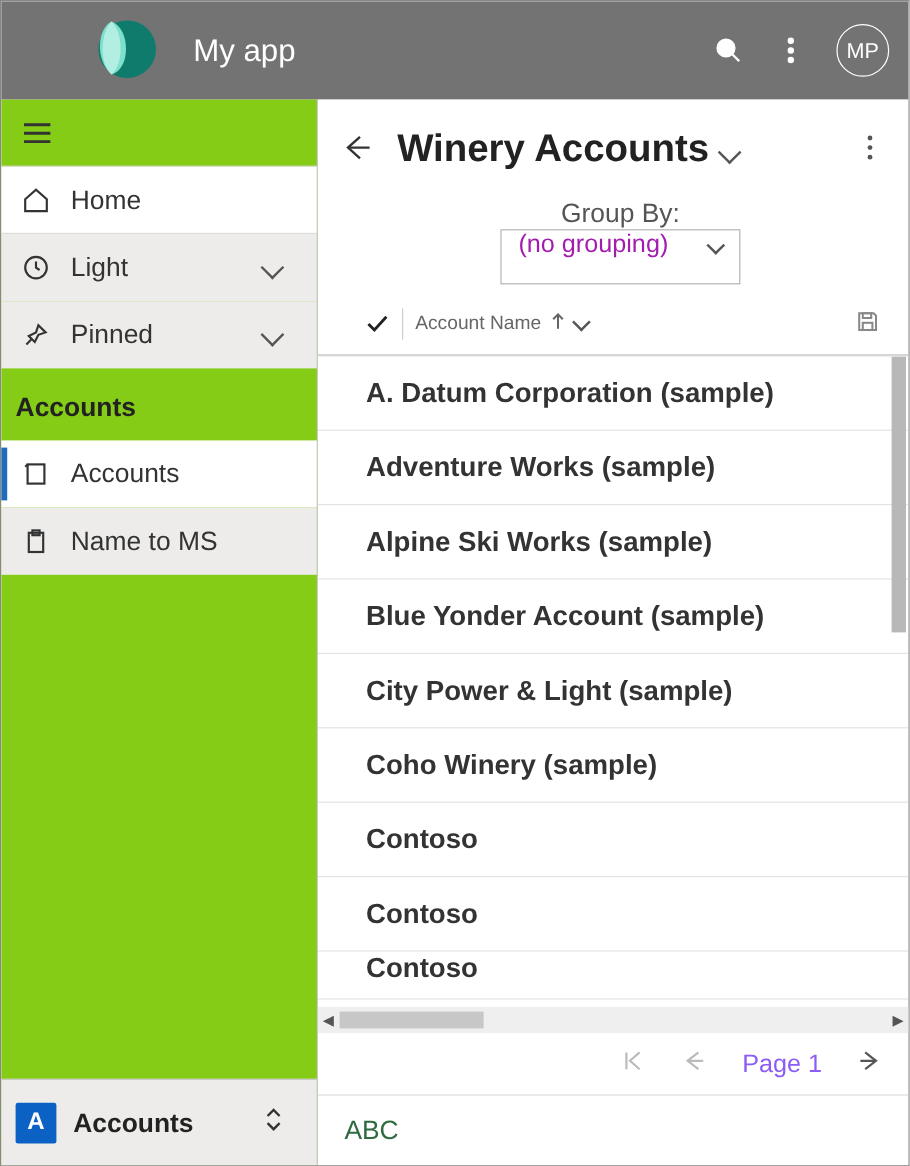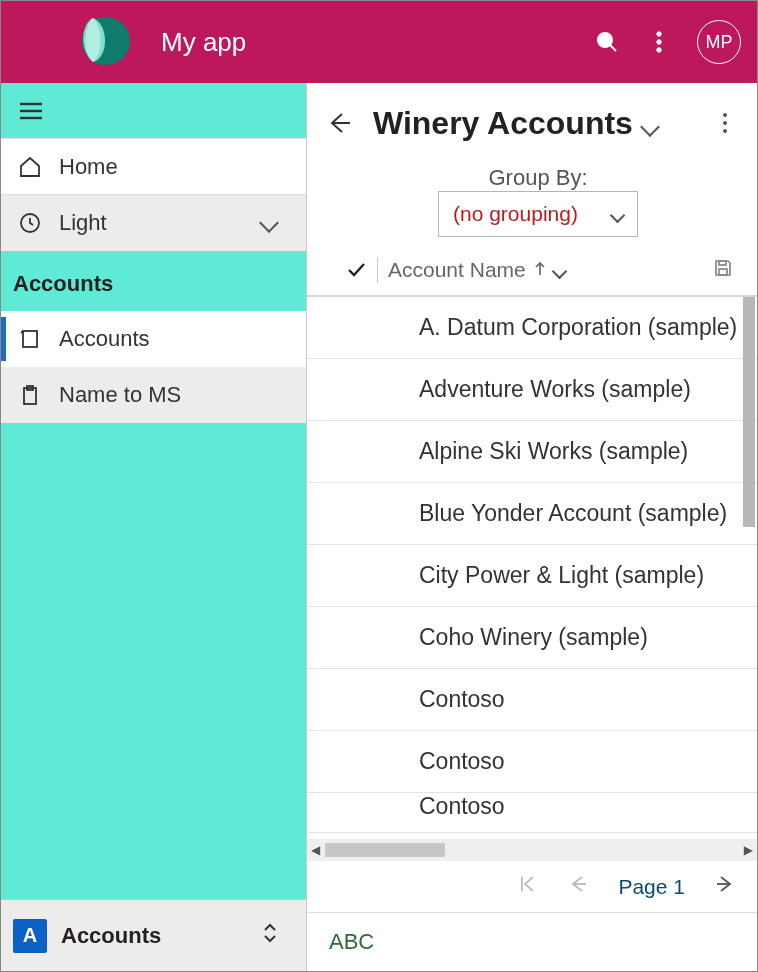--- a/index.html
+++ b/index.html
@@ -1,21 +1,21 @@
 <!DOCTYPE html>
 <html><head>
 <meta charset="utf-8">
 <style>
   * { box-sizing: border-box; margin: 0; padding: 0; }
   html, body { width: 758px; height: 972px; font-family: 'Segoe UI', Tahoma, sans-serif; overflow: hidden; background: #fff; }
   body { border: 1px solid #888; display: flex; flex-direction: column; }
 
   
   .appbar {
-    background: #be185d;
+    background: #737373;
     height: 82px;
     display: flex;
     align-items: center;
     padding: 0 16px;
     color: #fff;
     flex-shrink: 0;
   }
   .appbar .logo {
     width: 56px; height: 56px;
     margin-left: 58px;
@@ -39,22 +39,22 @@
     display: flex; align-items: center; justify-content: center;
     font-size: 18px; font-weight: 400;
     margin-left: 12px;
   }
 
   
   .body-row { flex: 1; display: flex; min-height: 0; }
 
   
   .sidebar {
-    width: 306px;
-    background: #5eead4;
+    width: 264px;
+    background: #84cc16;
     border-right: 1px solid #c8c8c8;
     display: flex; flex-direction: column;
   }
   .hamburger {
     height: 56px;
     display: flex; align-items: center;
     padding-left: 16px;
     border-bottom: 1px solid #ddd;
     cursor: pointer;
   }
@@ -118,65 +118,66 @@
   .view-header .more { margin-left: auto; width: 32px; display:flex; justify-content:center; cursor:pointer; }
 
   .groupby-row {
     display: flex; align-items: center; 
     padding: 2px 16px 16px 28px;
     font-size: 22px; color: #555; flex-direction: column;
   }
   .groupby-select {
     border: 1px solid #b5b5b5;
     height: 46px; min-width: 200px;
-    display: flex; align-items: center; justify-content: space-between;
+    display: flex; align-items: flex-start; justify-content: space-between;
     padding: 0 14px;
-    font-size: 21px; color: #b91c1c;
+    font-size: 21px; color: #a21caf;
     cursor: pointer;
   }
 
   .col-header {
     display: flex; align-items: center; gap: 10px;
     padding: 4px 16px 12px 38px;
-    font-size: 21px; color: #666;
+    font-size: 16px; color: #666;
     border-bottom: 2px solid #d7d7d7;
     position: relative;
   }
   .col-header .check { width: 22px; display:flex; justify-content:center;}
   .col-header .divider { width:1px; height:26px; background:#ccc;}
   .col-header .save-icon { position:absolute; right:24px; color:#888;}
 
   .rows { flex:1; overflow:hidden; position:relative; }
   .row-item {
     height: 62px;
-    padding-left: 112px;
+    padding-left: 40px;
     display: flex; align-items: center;
     font-size: 23px; color: #333;
     border-bottom: 1px solid #e3e3e3;
     cursor: pointer;
+    font-weight: bold;
   }
   .row-item.clip { height: 40px; align-items:flex-start; overflow:hidden;}
   .vscroll {
     position:absolute; right:2px; top:0; width:12px; height:230px;
     background:#b8b8b8;
   }
 
   .hscroll-bar {
     height: 22px; background: #efefef; display:flex; align-items:center;
     position:relative;
   }
   .hscroll-bar .track { position:absolute; left:18px; width:120px; height:14px; top:4px; background:#c7c7c7;}
   .hscroll-bar .tri { position:absolute; font-size:12px; color:#555;}
   .hscroll-bar .tri.left { left:4px;}
   .hscroll-bar .tri.right { right:4px;}
 
   .pager {
     height: 52px; display:flex; align-items:center; justify-content:flex-end;
     gap: 30px; padding-right: 22px;
-    font-size: 21px; color:#0c4a6e;
+    font-size: 21px; color:#8b5cf6;
     border-bottom: 1px solid #ddd;
   }
   .pager .arrow { cursor:pointer; color:#999;}
   .pager .arrow.active { color:#333;}
 
   .abc {
     height: 58px; display:flex; align-items:center; padding-left:22px;
     font-size:22px; color:#2f6b3f; font-weight:500;
   }
 
@@ -237,20 +238,30 @@
       <span class="nav-icon">
         <svg width="24" height="24" viewBox="0 0 24 24" fill="none" stroke="#333" stroke-width="1.8">
           <circle cx="12" cy="12" r="9"></circle>
             <path d="M12 7 V12 L15 14"></path>
         </svg>
       </span>
       <span>Light</span>
       <span class="chev chev-down"></span>
     </div>
 
+    <div class="nav-item">
+      <span class="nav-icon">
+        <svg width="24" height="24" viewBox="0 0 24 24" fill="none" stroke="#333" stroke-width="1.8">
+          <path d="M14 4 L20 10 L14 12 L11 18 L6 13 L12 10 Z"></path>
+            <line x1="8" y1="16" x2="4" y2="20"></line>
+        </svg>
+      </span>
+      <span>Pinned</span>
+      <span class="chev chev-down"></span>
+    </div>
 
     <div class="section-header">Accounts</div>
 
     <div class="nav-item selected">
       <span class="nav-icon">
         <svg width="24" height="24" viewBox="0 0 24 24" fill="none" stroke="#333" stroke-width="1.8">
           <rect x="5" y="4" width="14" height="16"></rect>
             <line x1="5" y1="4" x2="3" y2="6"></line>
         </svg>
       </span>

